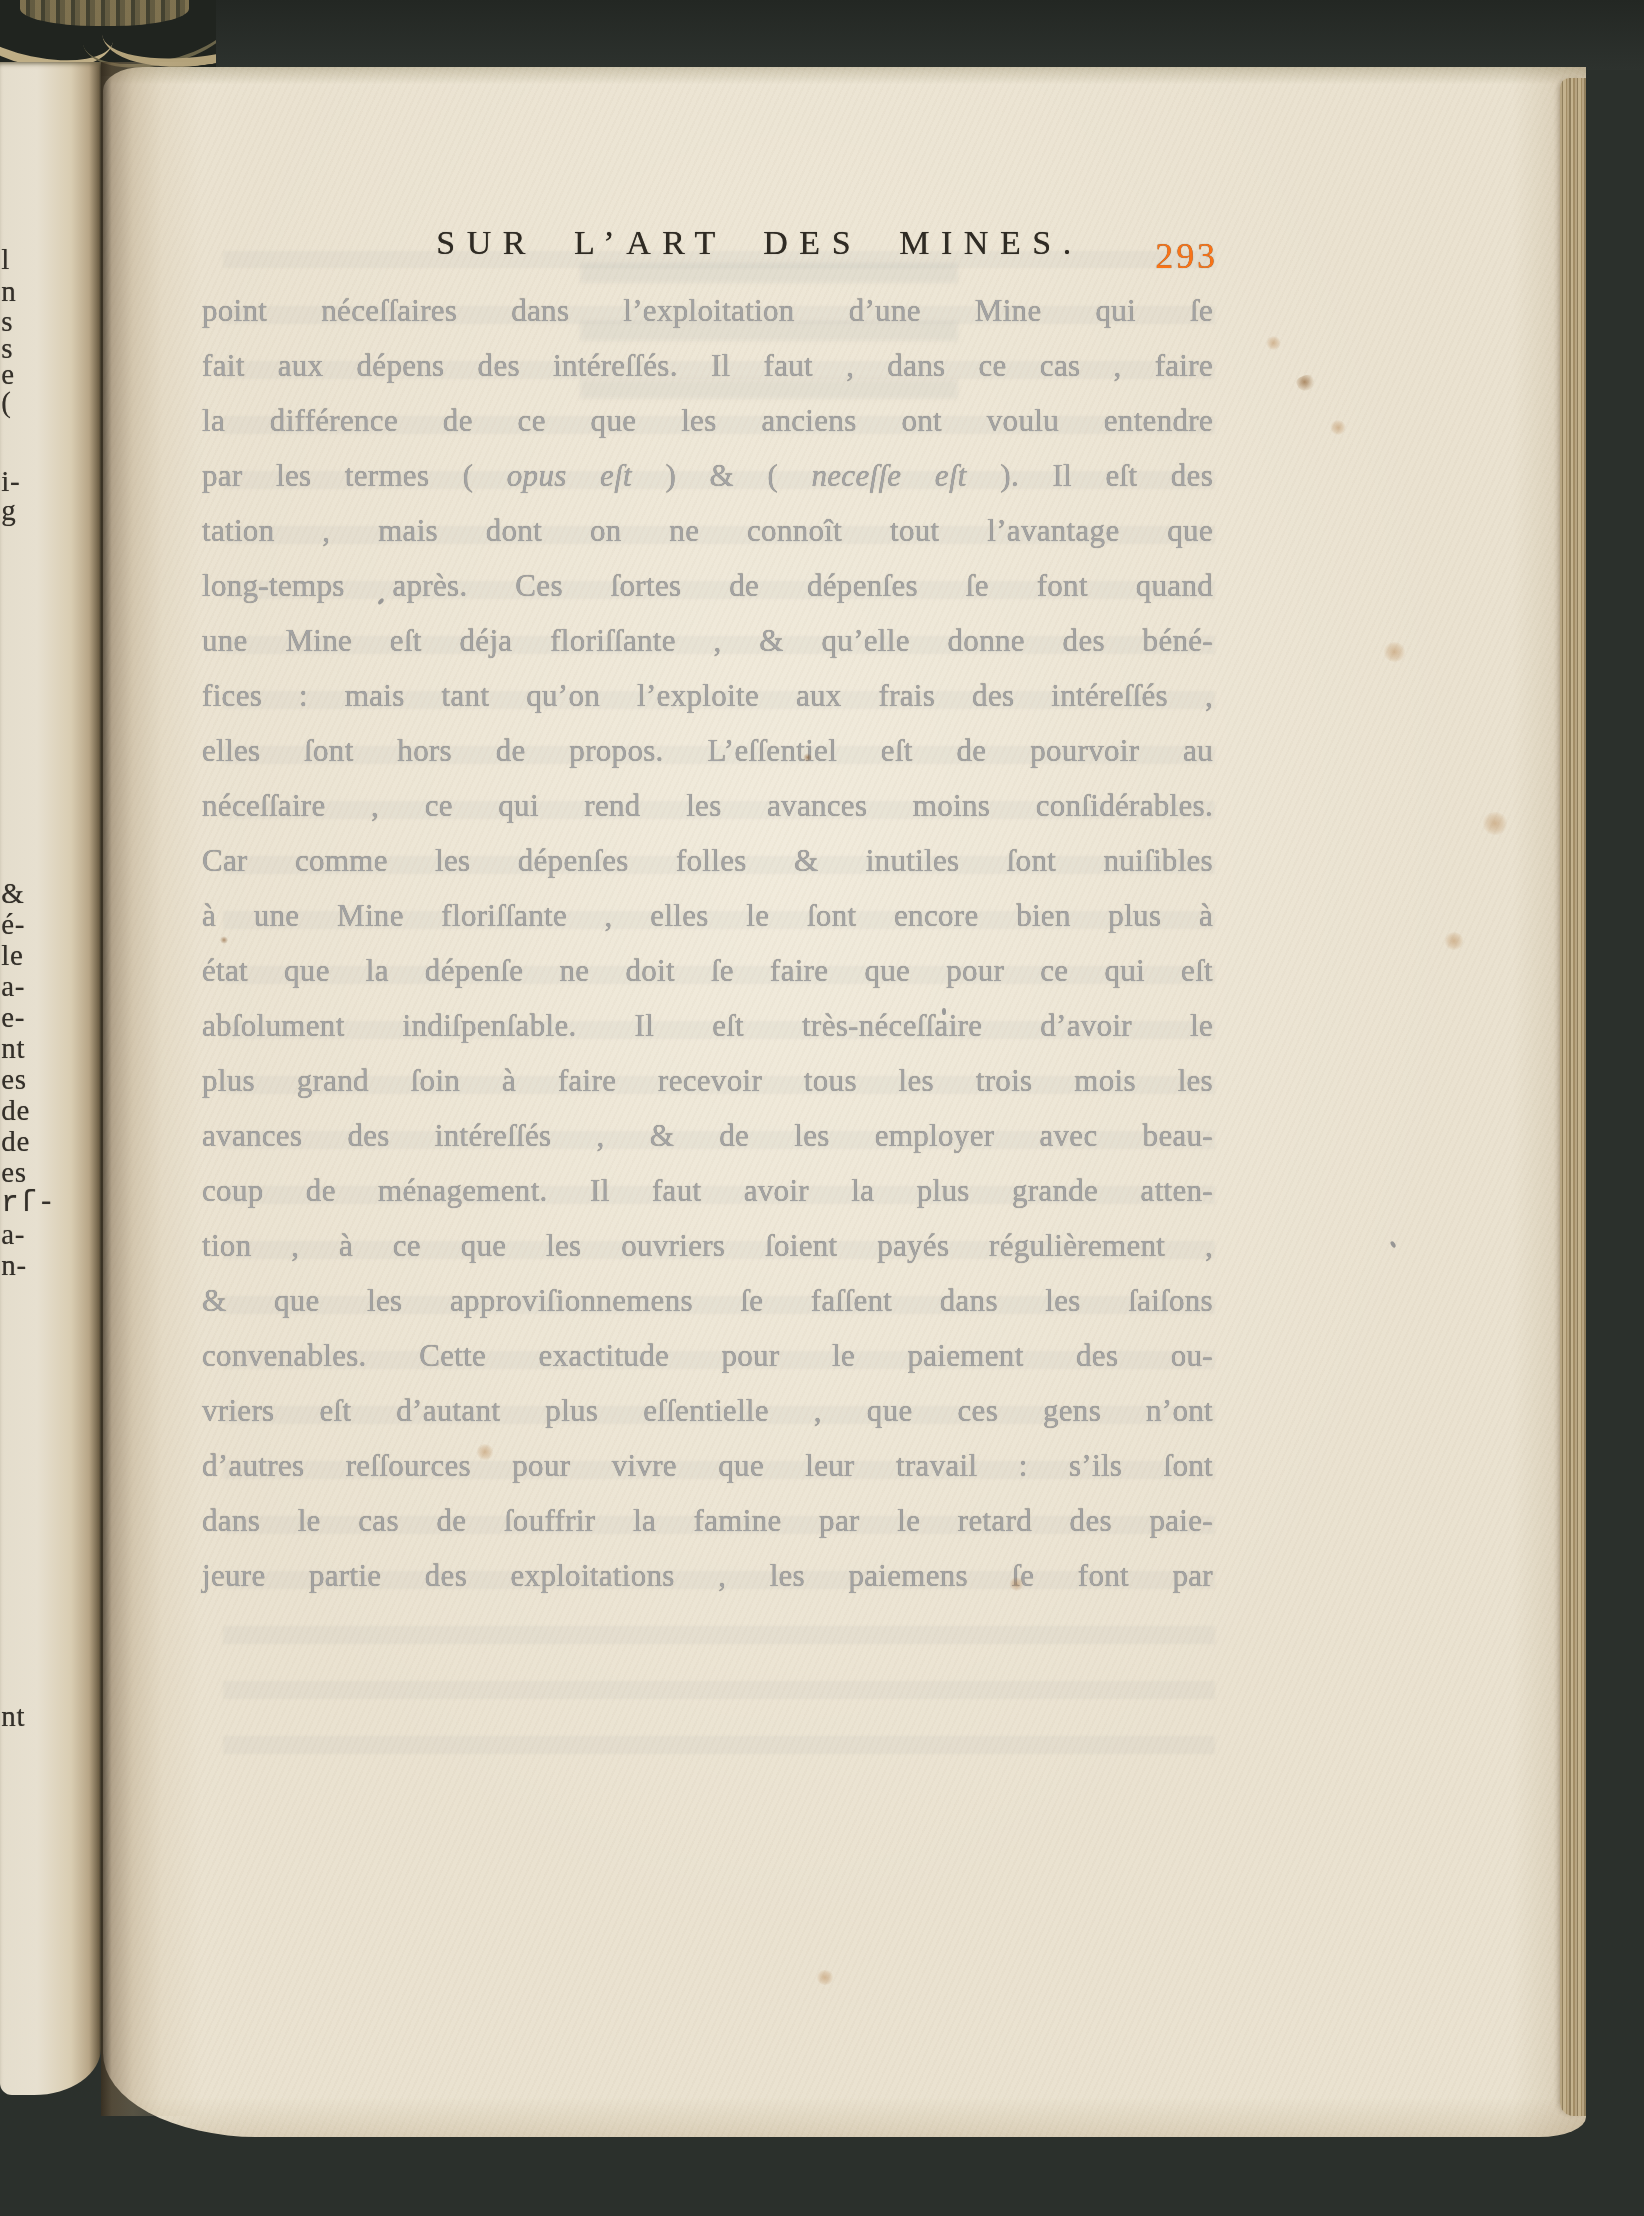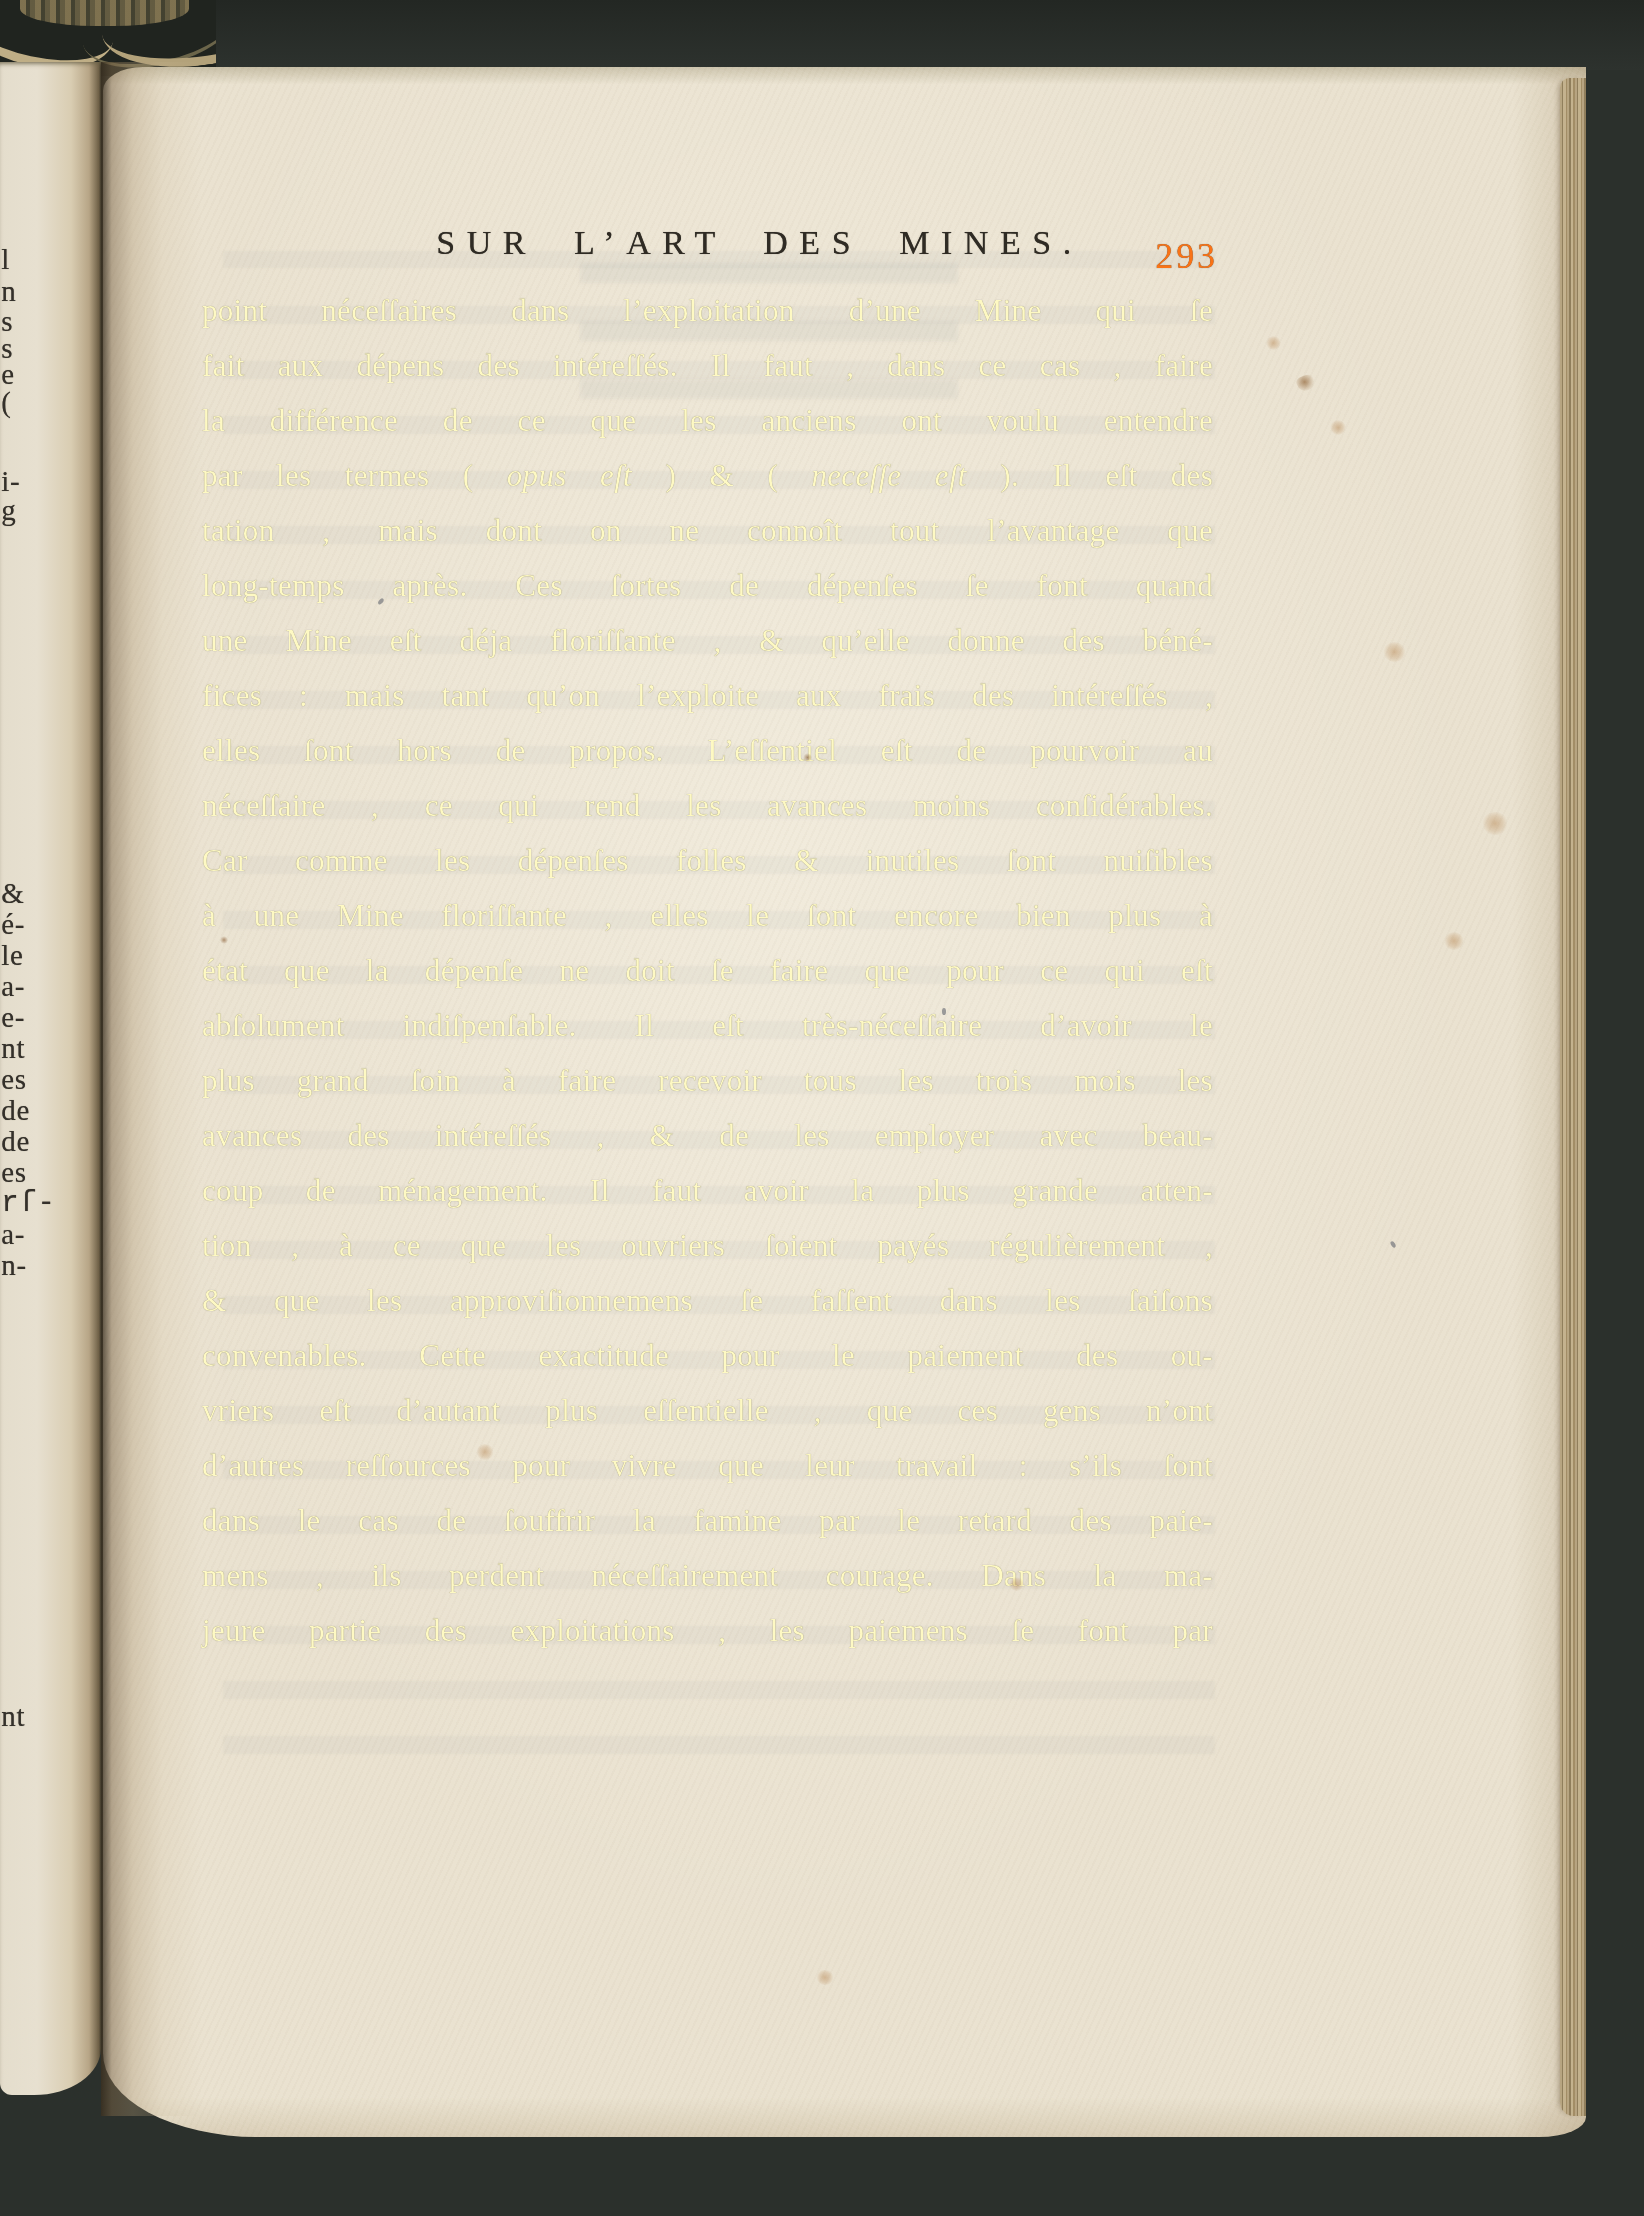--- a/index.html
+++ b/index.html
@@ -61,21 +61,21 @@
      repeating-linear-gradient(25deg,rgba(255,255,255,.03) 0 1.3px,rgba(0,0,0,0) 1.3px 4.7px);
     pointer-events:none}
 
   
   .header{position:absolute;left:305px;top:224px;width:909px;height:65px;z-index:5;}
   .title{display:block;text-align:center;font-size:34px;color:#2f2b24;
     letter-spacing:.34em;word-spacing:.5em;text-shadow:0 0 0.7px rgba(45,40,30,.8);}
   .pagenum{position:absolute;right:-4px;top:10.8px;font-size:36px;color:#f97316;
     letter-spacing:.08em;text-shadow:0 0 0.7px rgba(45,40,30,.8);}
   .textblock{position:absolute;left:202px;top:283px;width:1011px;z-index:5;}
-  .bodyline{height:55px;line-height:55px;font-size:31px;color:#fef9c3;
+  .bodyline{height:55px;line-height:55px;font-size:31px;color:#a3a3a3;
     text-align:justify;text-align-last:justify;white-space:nowrap;
     letter-spacing:.01em;word-spacing:.08em;
     text-shadow:0 0 0.7px rgba(48,44,36,.65);}
   .bodyline .it{font-style:italic}
   
   .ghost{position:absolute;left:223px;top:251px;width:992px;height:1525px;z-index:4;
     background:
       repeating-linear-gradient(180deg,rgba(105,125,135,.05) 0 17.5px,rgba(0,0,0,0) 17.5px 55px);
     filter:blur(1.3px);pointer-events:none}
   .ghost2{position:absolute;left:580px;top:263px;width:378px;height:155px;z-index:4;
@@ -162,21 +162,20 @@
       <div class="bodyline"><span>abſolument indiſpenſable. Il eſt très-néceſſaire d’avoir le</span></div>
       <div class="bodyline"><span>plus grand ſoin à faire recevoir tous les trois mois les</span></div>
       <div class="bodyline"><span>avances des intéreſſés , &amp; de les employer avec beau-</span></div>
       <div class="bodyline"><span>coup de ménagement. Il faut avoir la plus grande atten-</span></div>
       <div class="bodyline"><span>tion , à ce que les ouvriers ſoient payés régulièrement ,</span></div>
       <div class="bodyline"><span>&amp; que les approviſionnemens ſe faſſent dans les ſaiſons</span></div>
       <div class="bodyline"><span>convenables. Cette exactitude pour le paiement des ou-</span></div>
       <div class="bodyline"><span>vriers eſt d’autant plus eſſentielle , que ces gens n’ont</span></div>
       <div class="bodyline"><span>d’autres reſſources pour vivre que leur travail : s’ils ſont</span></div>
       <div class="bodyline"><span>dans le cas de ſouffrir la famine par le retard des paie-</span></div>
-      <div class="bodyline"><span>mens , ils perdent néceſſairement courage. Dans la ma-</span></div>
       <div class="bodyline"><span>jeure partie des exploitations , les paiemens ſe font par</span></div>
     </div>
 
   <div class="fox" style="left:1266px;top:336px;width:15px;height:13.5px"></div>
   <div class="fox mark" style="left:1297px;top:375px;width:20px;height:15px"></div>
   <div class="fox" style="left:1330px;top:420px;width:16px;height:15px"></div>
   <div class="fox" style="left:1383px;top:642px;width:23px;height:20px"></div>
   <div class="fox" style="left:1482px;top:812px;width:26px;height:23px"></div>
   <div class="fox" style="left:1444px;top:932px;width:20px;height:17.5px"></div>
   <div class="fox dark" style="left:803px;top:753px;width:9.4px;height:9.4px"></div>

